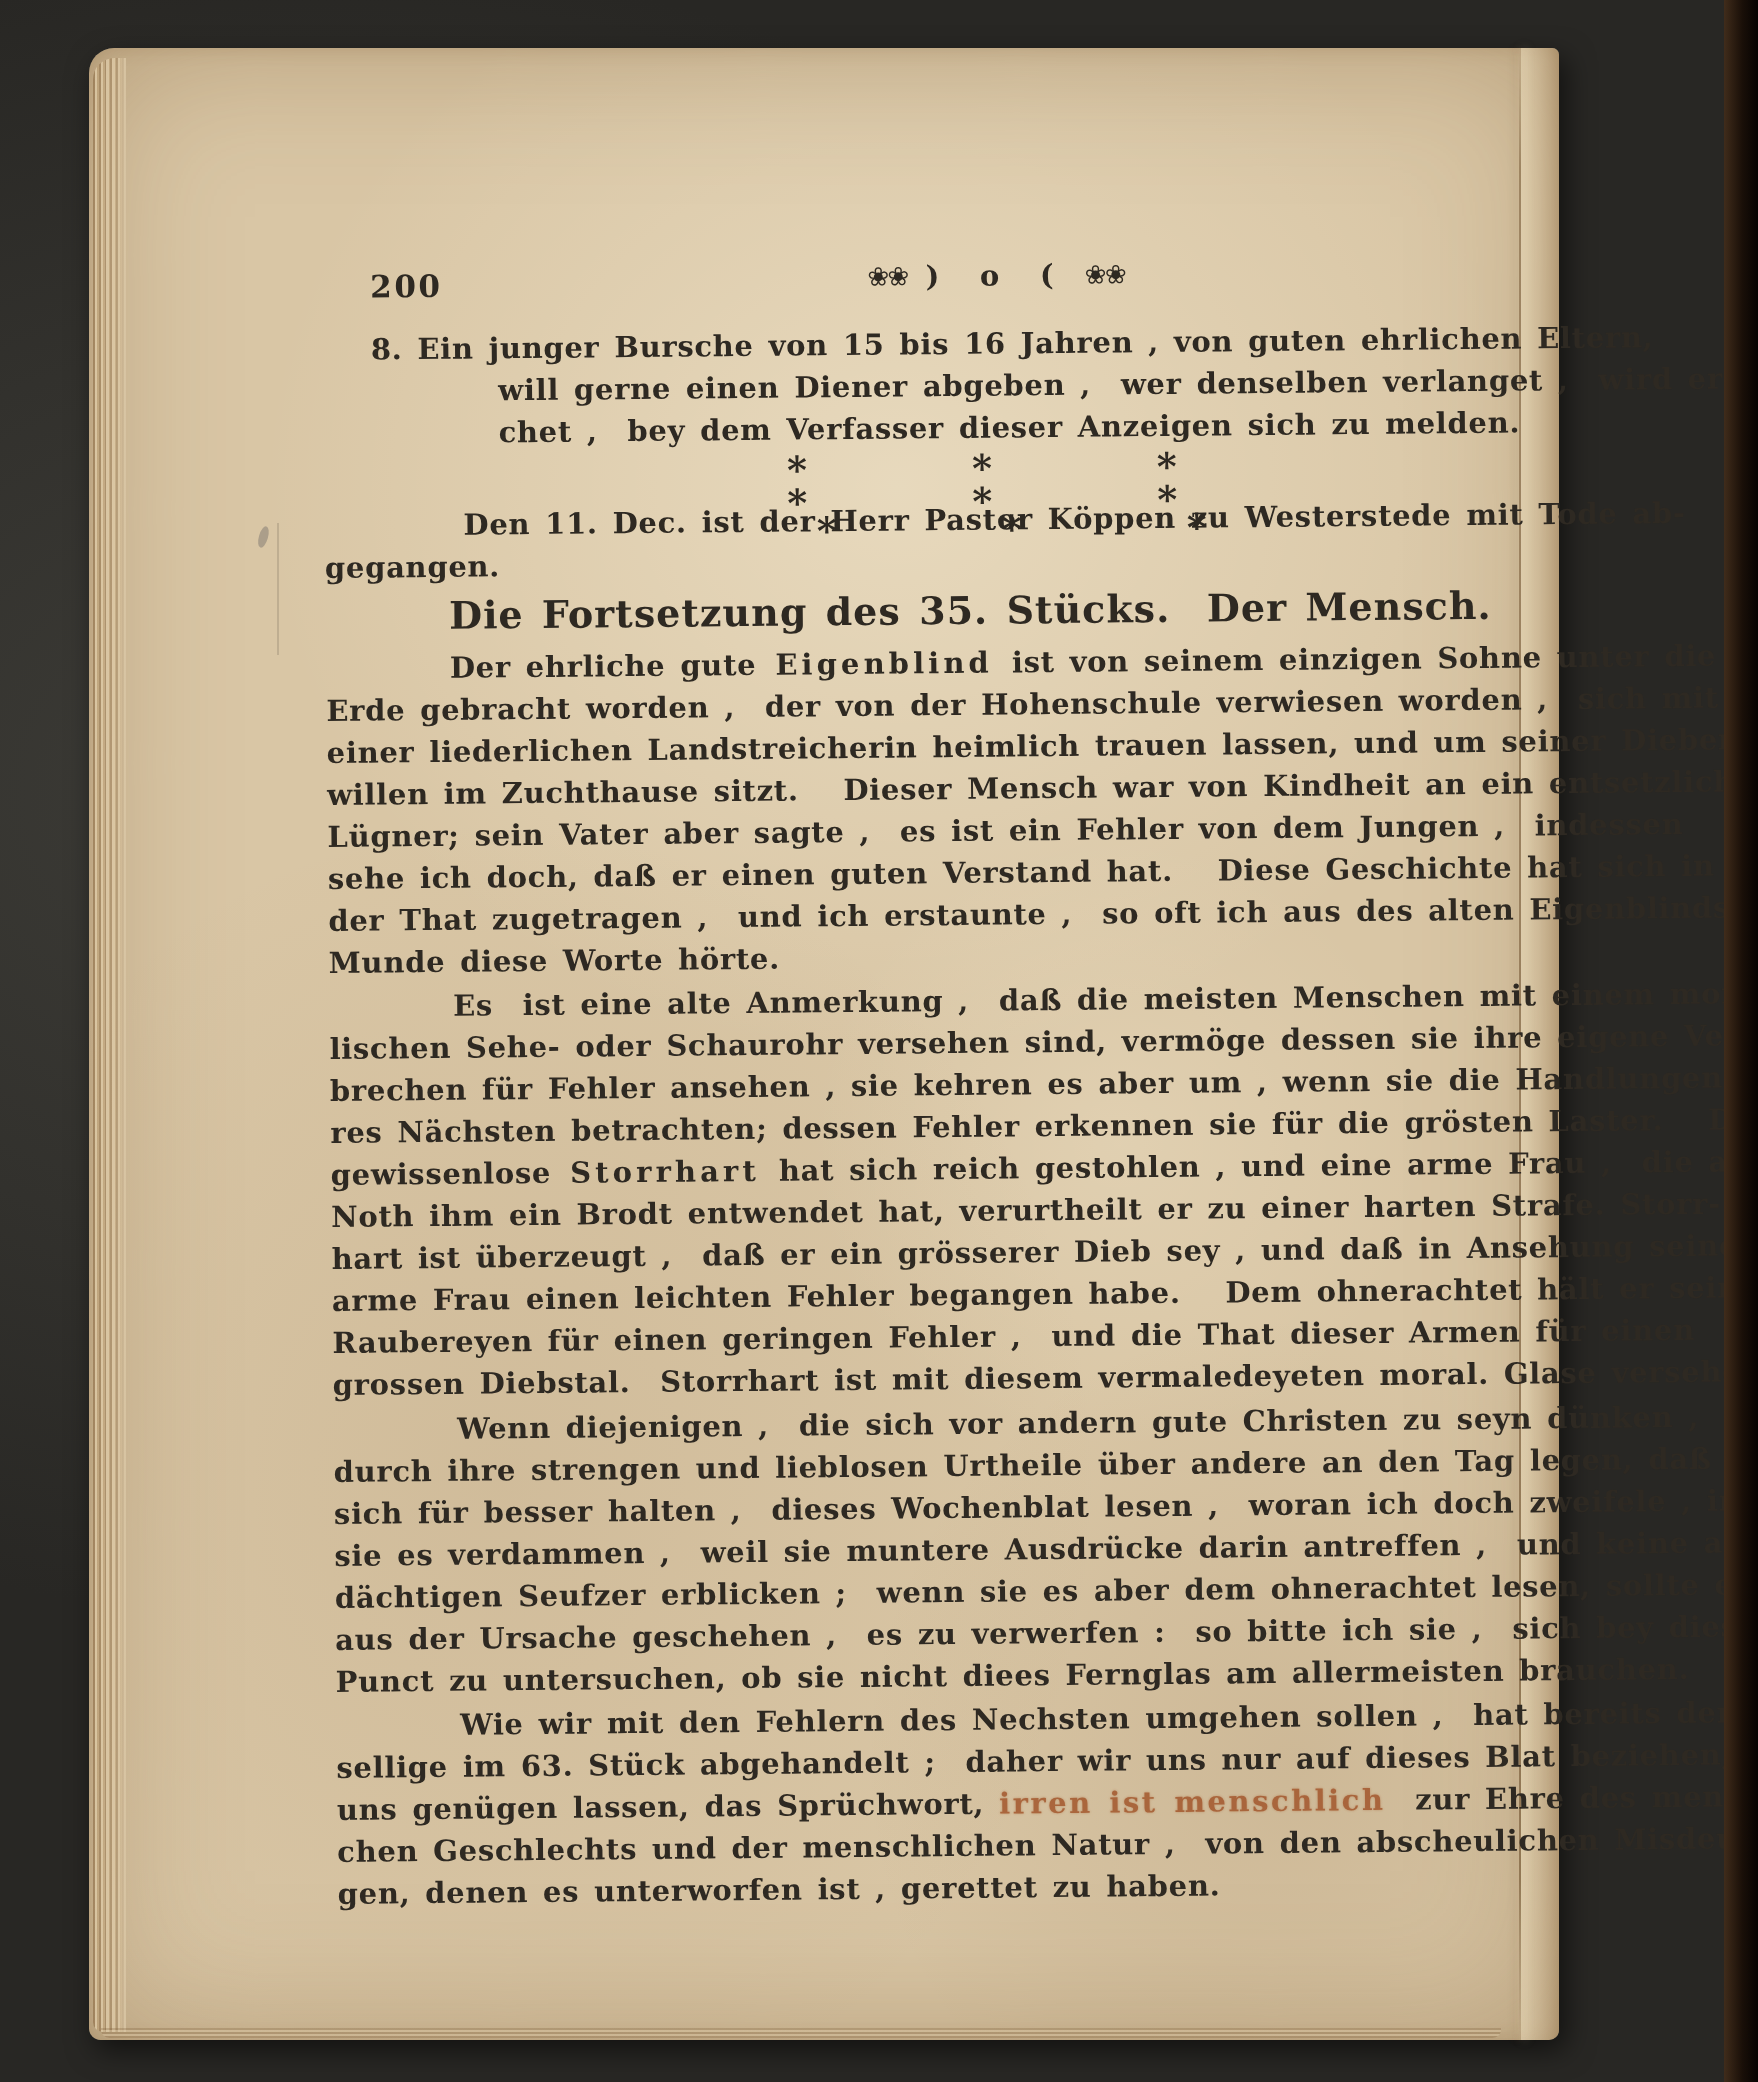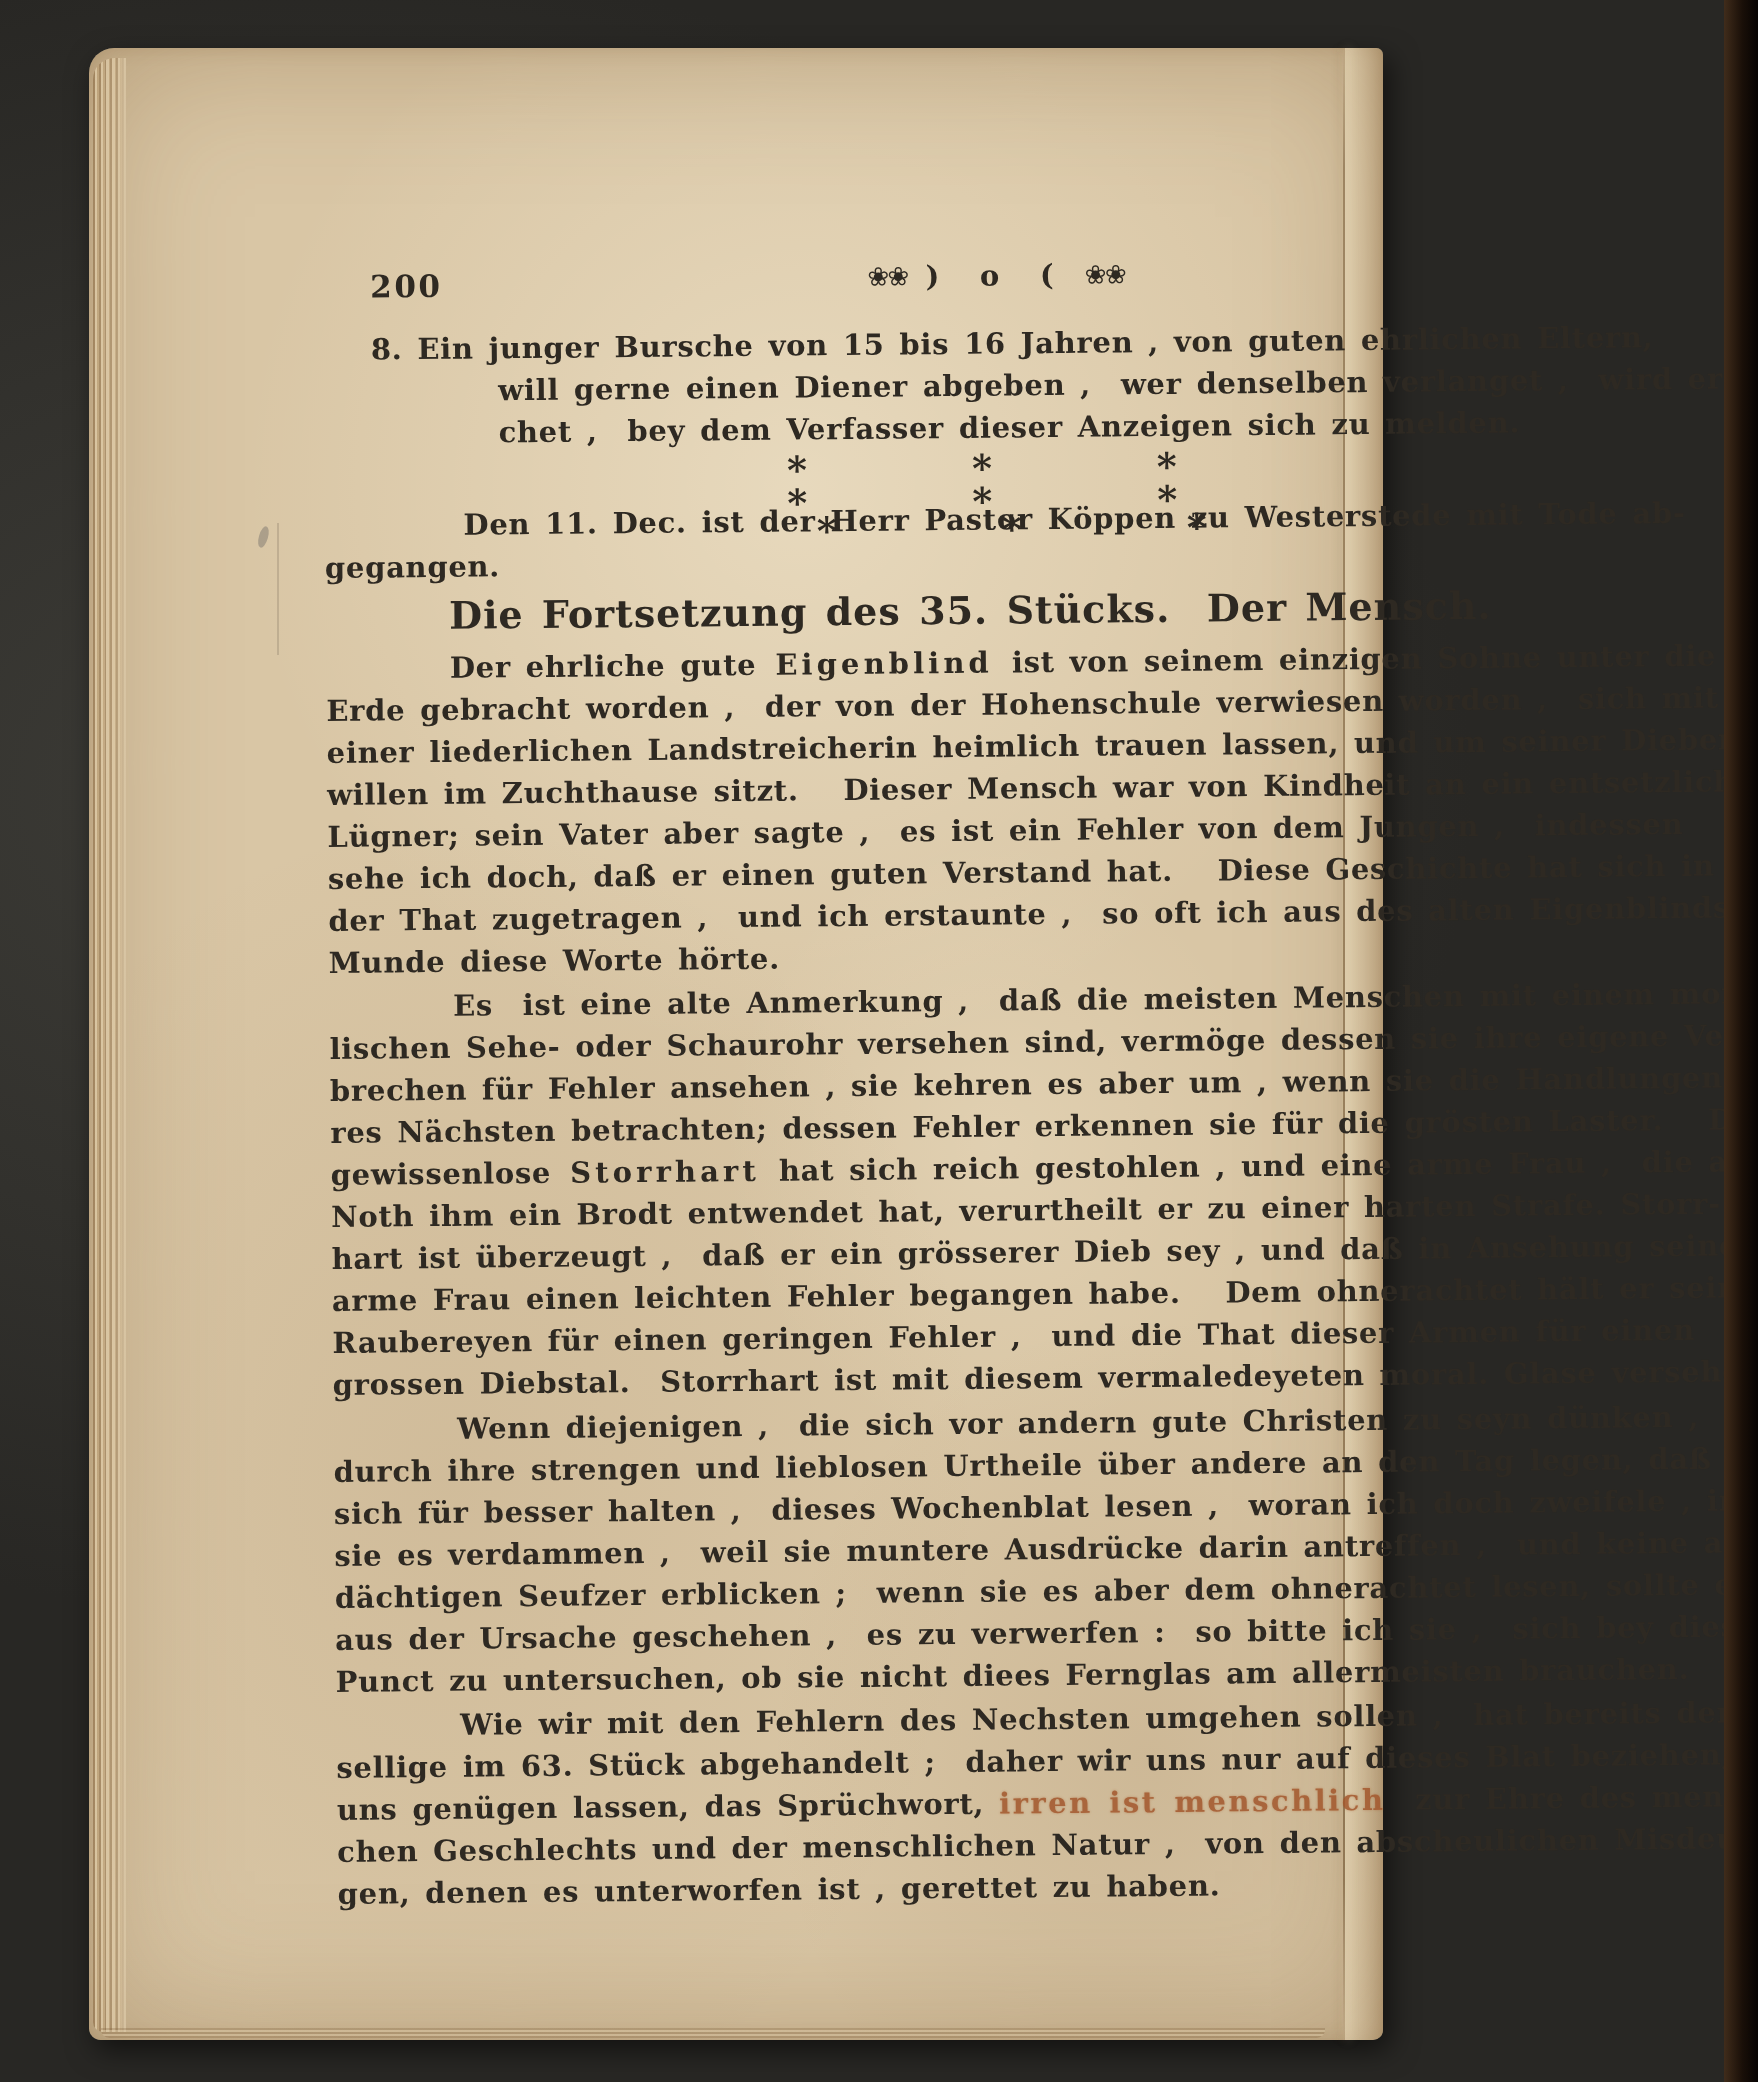--- a/index.html
+++ b/index.html
@@ -2,21 +2,21 @@
 <html style="font-size:13.2px"><head>
 <meta charset="utf-8">
 <style>
   html,body{margin:0;padding:0;}
   body{
     width:1758px;height:2083px;position:relative;overflow:hidden;
     background:radial-gradient(1157px 827px at 18% 38%, #3d3c37, #32312d 55%, #282724 100%);
     font-family:"DejaVu Serif", serif;
   }
   .page{
-    position:absolute;left:89px;top:48px;width:1294px;height:1992px;
+    position:absolute;left:89px;top:48px;width:1470px;height:1992px;
     background-color:#d9c6a5;
     background-image:
       radial-gradient(60% 40% at 55% 22%, rgba(255,248,228,.38), rgba(255,248,228,0) 72%),
       radial-gradient(55% 45% at 28% 72%, rgba(120,85,45,.09), rgba(120,85,45,0) 75%),
       radial-gradient(42% 32% at 82% 86%, rgba(120,85,45,.12), rgba(120,85,45,0) 70%),
       radial-gradient(30% 22% at 70% 55%, rgba(255,246,224,.20), rgba(255,246,224,0) 70%);
     border-radius:25px 6.6px 10px 11.6px;
     box-shadow: inset 0 0 141px rgba(118,84,42,.38), inset 0 0 18px rgba(118,84,42,.22), 6.6px 10px 28px rgba(0,0,0,.55);
   }
   .fore-edge{

